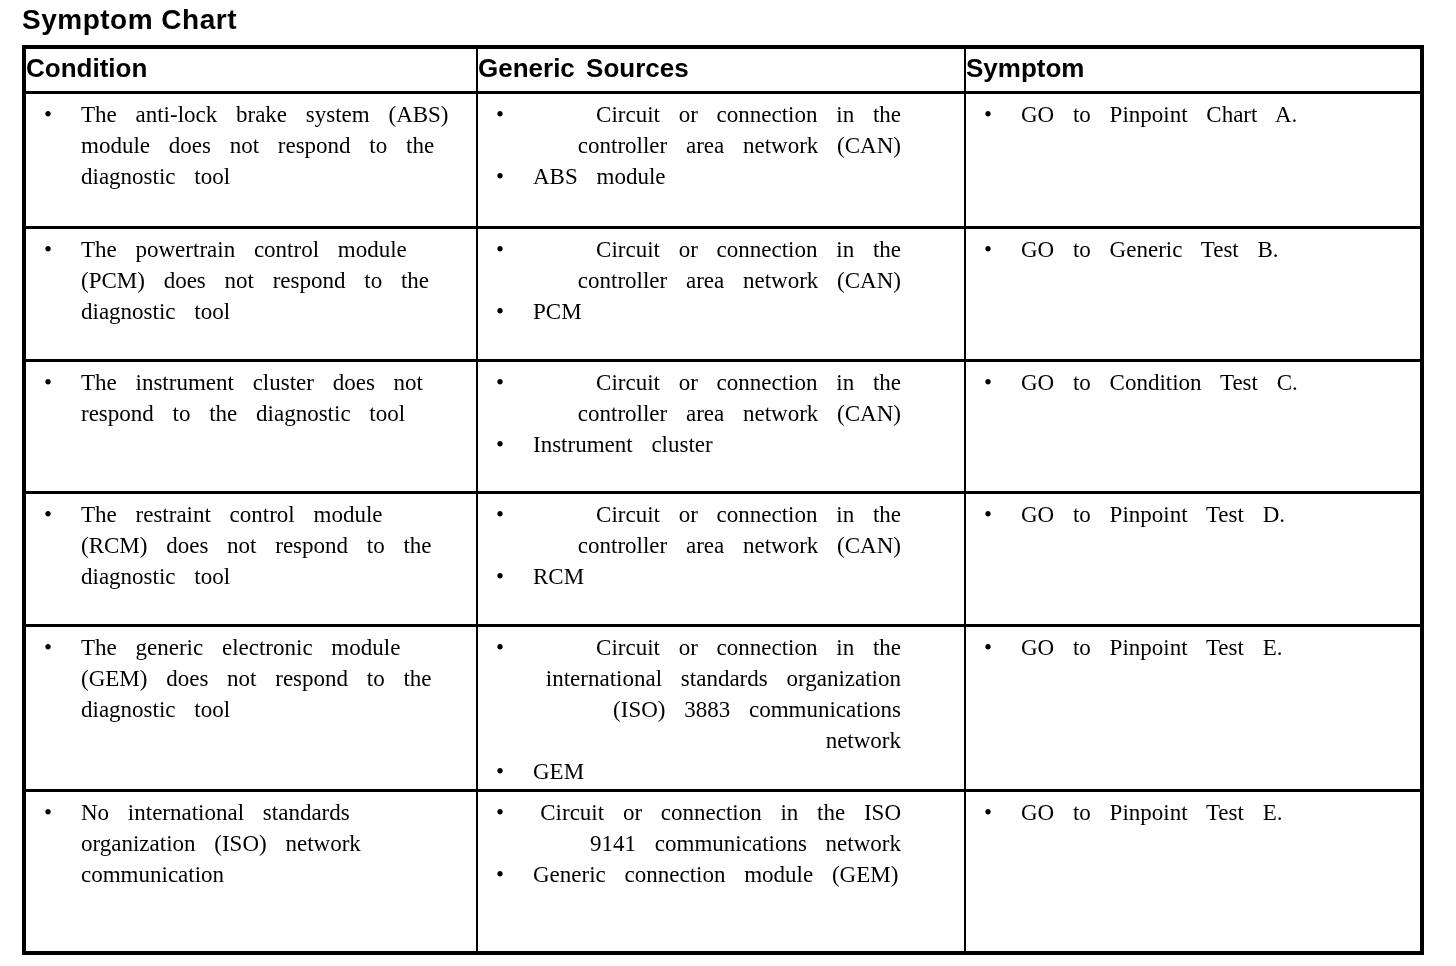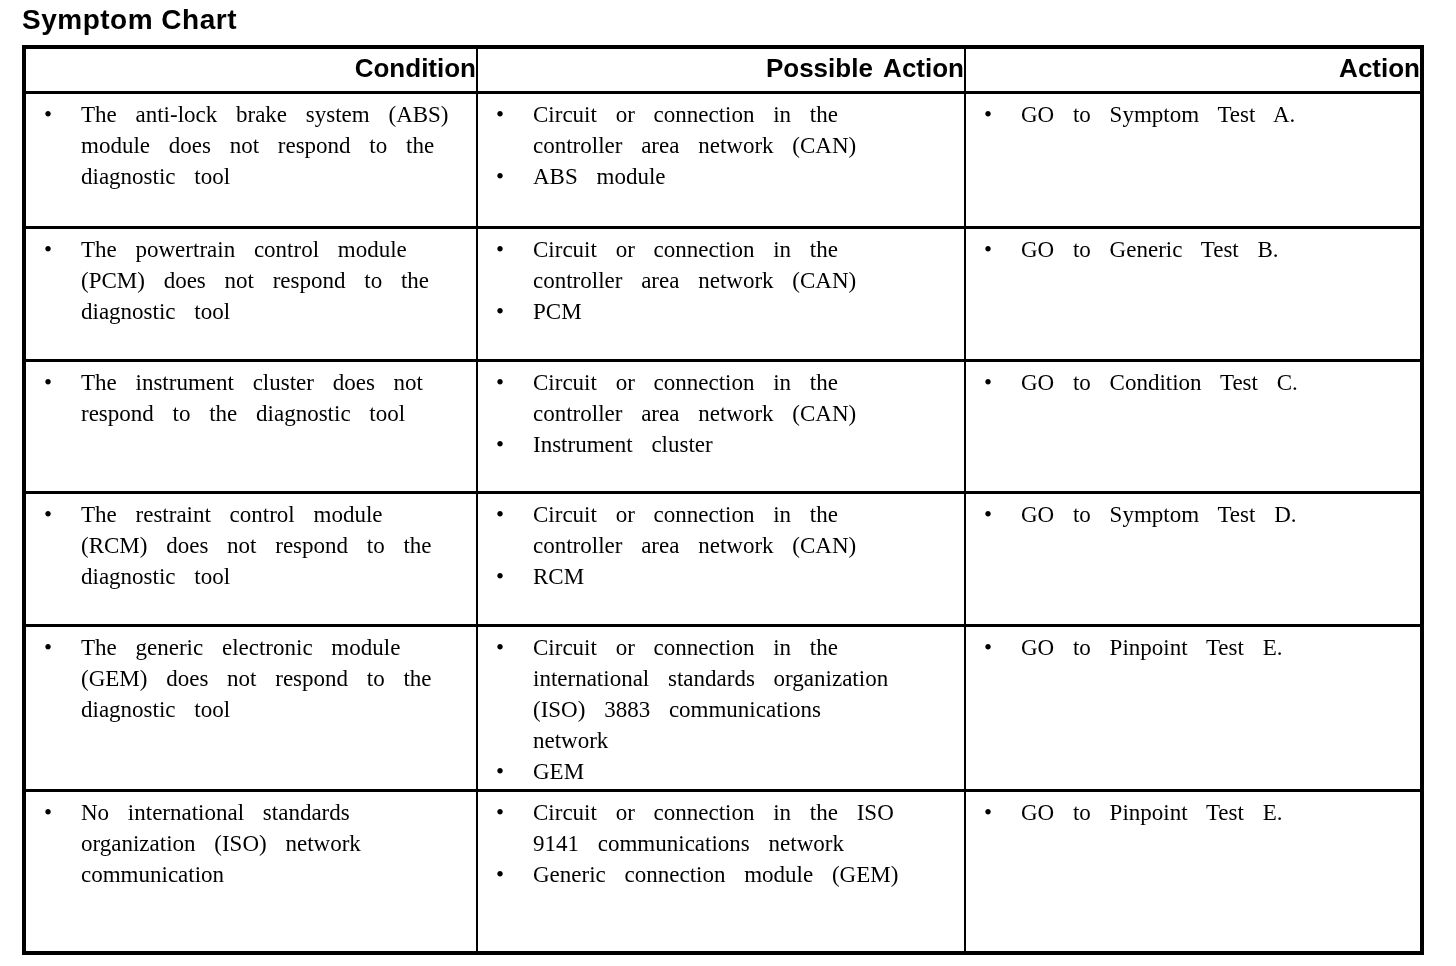--- a/index.html
+++ b/index.html
@@ -36,21 +36,21 @@
     border: 3px solid #000;
     border-left-width: 2px;
     border-right-width: 2px;
     vertical-align: top;
     padding: 0;
   }
   th {
     font-family: "Liberation Sans", sans-serif;
     font-weight: bold;
     font-size: 26px;
-    text-align: right;
+    text-align: left;
     vertical-align: middle;
     word-spacing: 4px;
     padding: 3px 0 5px 0;
   }
   tr.hdr { height: 45px; }
   tr.r1 { height: 135px; }
   tr.r2 { height: 133px; }
   tr.r3 { height: 132px; }
   tr.r4 { height: 133px; }
   tr.r5 { height: 165px; }
@@ -62,41 +62,41 @@
     word-spacing: 13px;
   }
   .li { display: flex; }
   .bullet {
     flex: 0 0 55px;
     padding-left: 18px;
     word-spacing: 0;
   }
   .li-text { flex: 0 1 auto; }
   td.condition-cell .li-text { max-width: 368px; }
-  td.sources-cell  .li-text { max-width: 368px; }
+  td.sources-cell  .li-text { max-width: 368px; text-align: right; }
   td.action-cell   .li-text { max-width: 385px; }
 </style>
 </head>
 <body>
 
 <div class="page">
 
   <div class="doc-title">Symptom Chart</div>
 
   <table class="symptom-table">
     <colgroup>
         <col class="c1">
         <col class="c2">
         <col class="c3">
       </colgroup>
     <thead>
       <tr class="hdr">
         <th>Condition</th>
-        <th>Possible Action</th>
-        <th>Action</th>
+        <th>Generic Sources</th>
+        <th>Symptom</th>
       </tr>
     </thead>
     <tbody>
 
       <tr class="r1">
         <td class="condition-cell">
           <div class="cell-list">
             <div class="li">
               <span class="bullet">•</span>
               <span class="li-text">The anti-lock brake system (ABS) module does not respond to the diagnostic tool</span>
@@ -112,21 +112,21 @@
             <div class="li">
               <span class="bullet">•</span>
               <span class="li-text">ABS module</span>
             </div>
           </div>
         </td>
         <td class="action-cell">
           <div class="cell-list">
             <div class="li">
               <span class="bullet">•</span>
-              <span class="li-text">GO to Symptom Test A.</span>
+              <span class="li-text">GO to Pinpoint Chart A.</span>
             </div>
           </div>
         </td>
       </tr>
 
       <tr class="r2">
         <td class="condition-cell">
           <div class="cell-list">
             <div class="li">
               <span class="bullet">•</span>
@@ -205,21 +205,21 @@
             <div class="li">
               <span class="bullet">•</span>
               <span class="li-text">RCM</span>
             </div>
           </div>
         </td>
         <td class="action-cell">
           <div class="cell-list">
             <div class="li">
               <span class="bullet">•</span>
-              <span class="li-text">GO to Symptom Test D.</span>
+              <span class="li-text">GO to Pinpoint Test D.</span>
             </div>
           </div>
         </td>
       </tr>
 
       <tr class="r5">
         <td class="condition-cell">
           <div class="cell-list">
             <div class="li">
               <span class="bullet">•</span>

